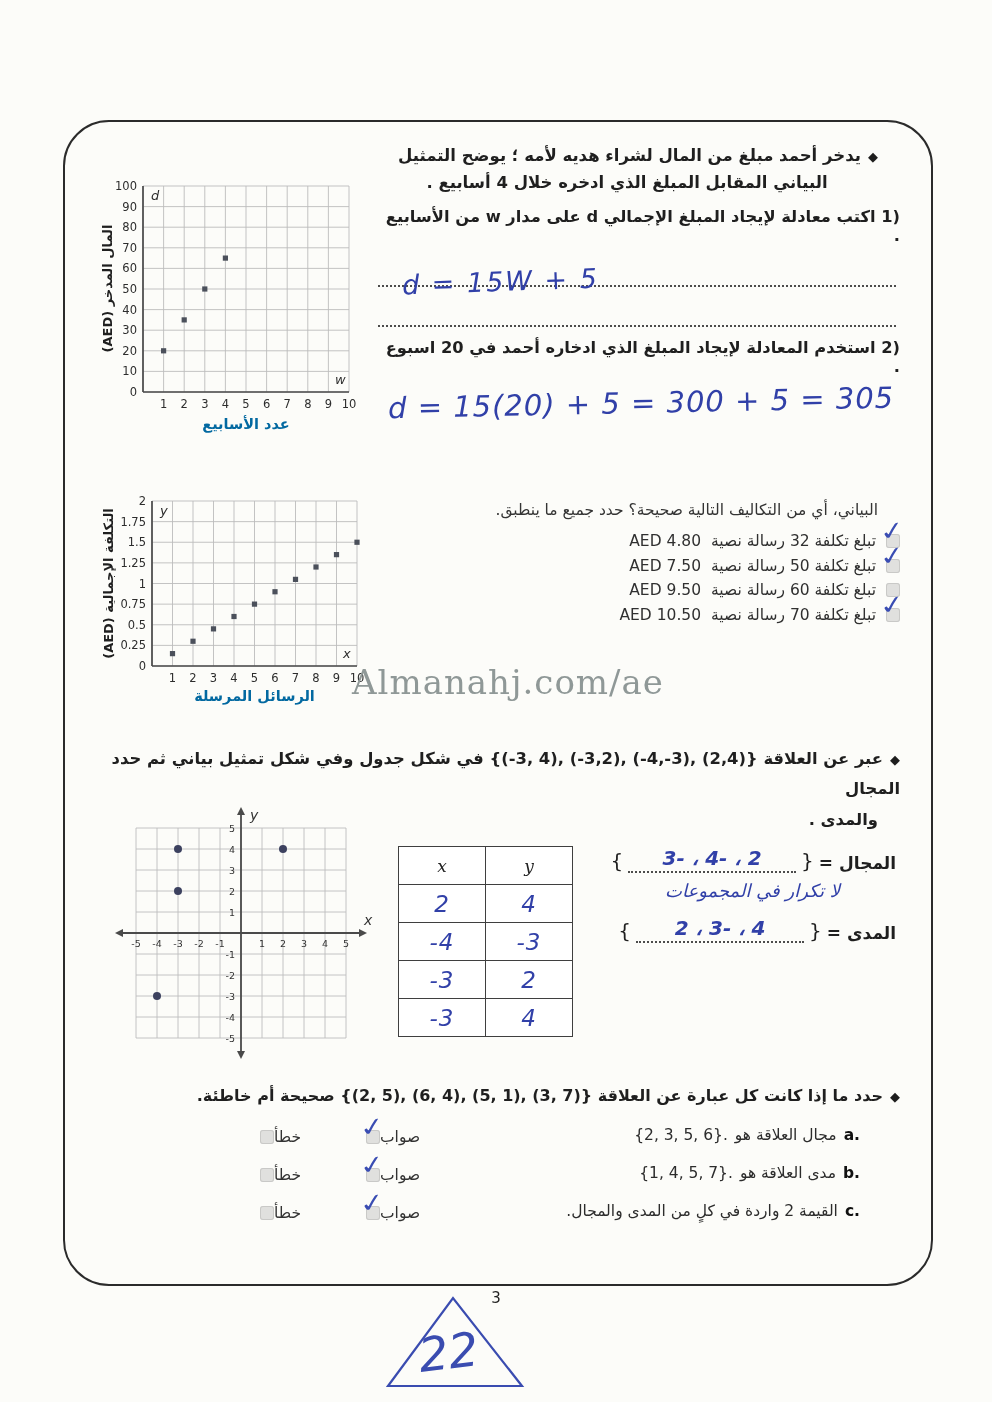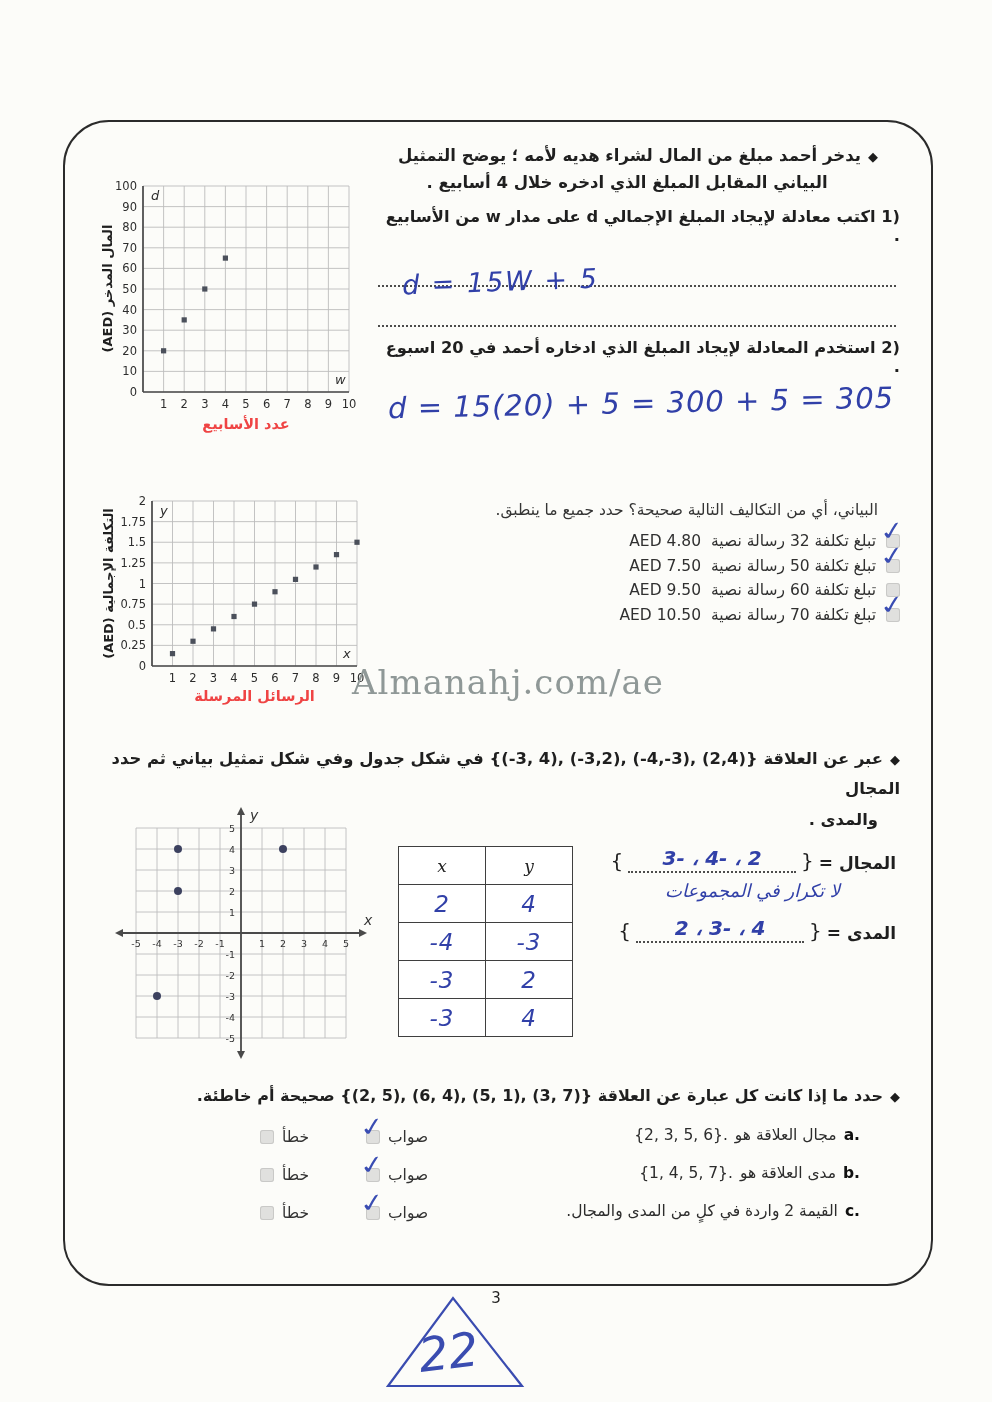--- a/index.html
+++ b/index.html
@@ -19,21 +19,21 @@
   .ans1{position:relative;height:54px;}
   .dot{border-bottom:2.6px dotted #4c4c4c;}
   .ans1 .dl{position:absolute;left:2px;right:4px;bottom:12px;}
   .ans1 .hw{position:absolute;left:26px;bottom:2px;font-size:27px;letter-spacing:2px;transform:rotate(-2deg);white-space:nowrap;}
   .dl2{height:24px;margin:4px 4px 8px 2px;}
   .ans2{direction:ltr;margin-top:10px;font-size:29px;letter-spacing:1px;transform:rotate(-1.2deg);
         white-space:nowrap;padding-left:12px;}
   
   .ytitle{position:absolute;width:190px;text-align:center;font-size:13px;font-weight:700;
           transform:rotate(-90deg);direction:rtl;white-space:nowrap;color:#1f1f1f;}
-  .xtitle{position:absolute;text-align:center;font-size:14.5px;font-weight:700;direction:rtl;color:#ef4444;}
+  .xtitle{position:absolute;text-align:center;font-size:14.5px;font-weight:700;direction:rtl;color:#0369a1;}
   .g1{position:absolute;left:86px;top:172px;width:330px;height:282px;}
   .g1 .ytitle{left:-74px;top:109px;}
   .g1 .xtitle{left:57px;top:244px;width:206px;}
   .g2{position:absolute;left:92px;top:488px;width:330px;height:246px;}
   .g2 .ytitle{left:-79px;top:88px;}
   .g2 .xtitle{left:60px;top:200px;width:205px;}
   
   .s2{position:absolute;top:497px;right:92px;width:492px;direction:rtl;}
   .s2 .pline{font-size:15.5px;color:#343434;line-height:1.7;}
   .opts{margin-top:9px;}
@@ -60,21 +60,21 @@
   .brace{font-size:20px;font-weight:400;}
   .drans{display:inline-block;min-width:168px;text-align:center;font-size:20px;padding:0 6px 1px;}
   .drnote{margin:7px 56px 0 0;font-size:18px;font-weight:400;}
   .mt16{margin-top:15px;}
   
   .s4i{position:absolute;top:1086px;right:92px;width:842px;direction:rtl;font-size:16px;font-weight:700;color:#1f1f1f;}
   .s4line{position:absolute;left:64px;width:868px;height:30px;}
   .stmt{position:absolute;right:72px;top:0;direction:rtl;display:flex;gap:7px;align-items:baseline;
         font-size:15.5px;color:#2c2c2c;}
   .stmt .lt{font-weight:700;color:#111;}
-  .ch{position:absolute;top:2px;display:flex;gap:8px;align-items:center;font-size:15.5px;color:#333;}
+  .ch{position:absolute;top:2px;display:flex;align-items:center;font-size:15.5px;color:#333;}
   .pg{position:absolute;top:1289px;left:0;width:992px;text-align:center;font-size:15px;color:#1f1f1f;}
   .score{position:absolute;left:378px;top:1292px;}
 </style>
 </head>
 <body>
 
 <div class="sheet">
   <div class="frame"></div>
 
   <div class="g1">

